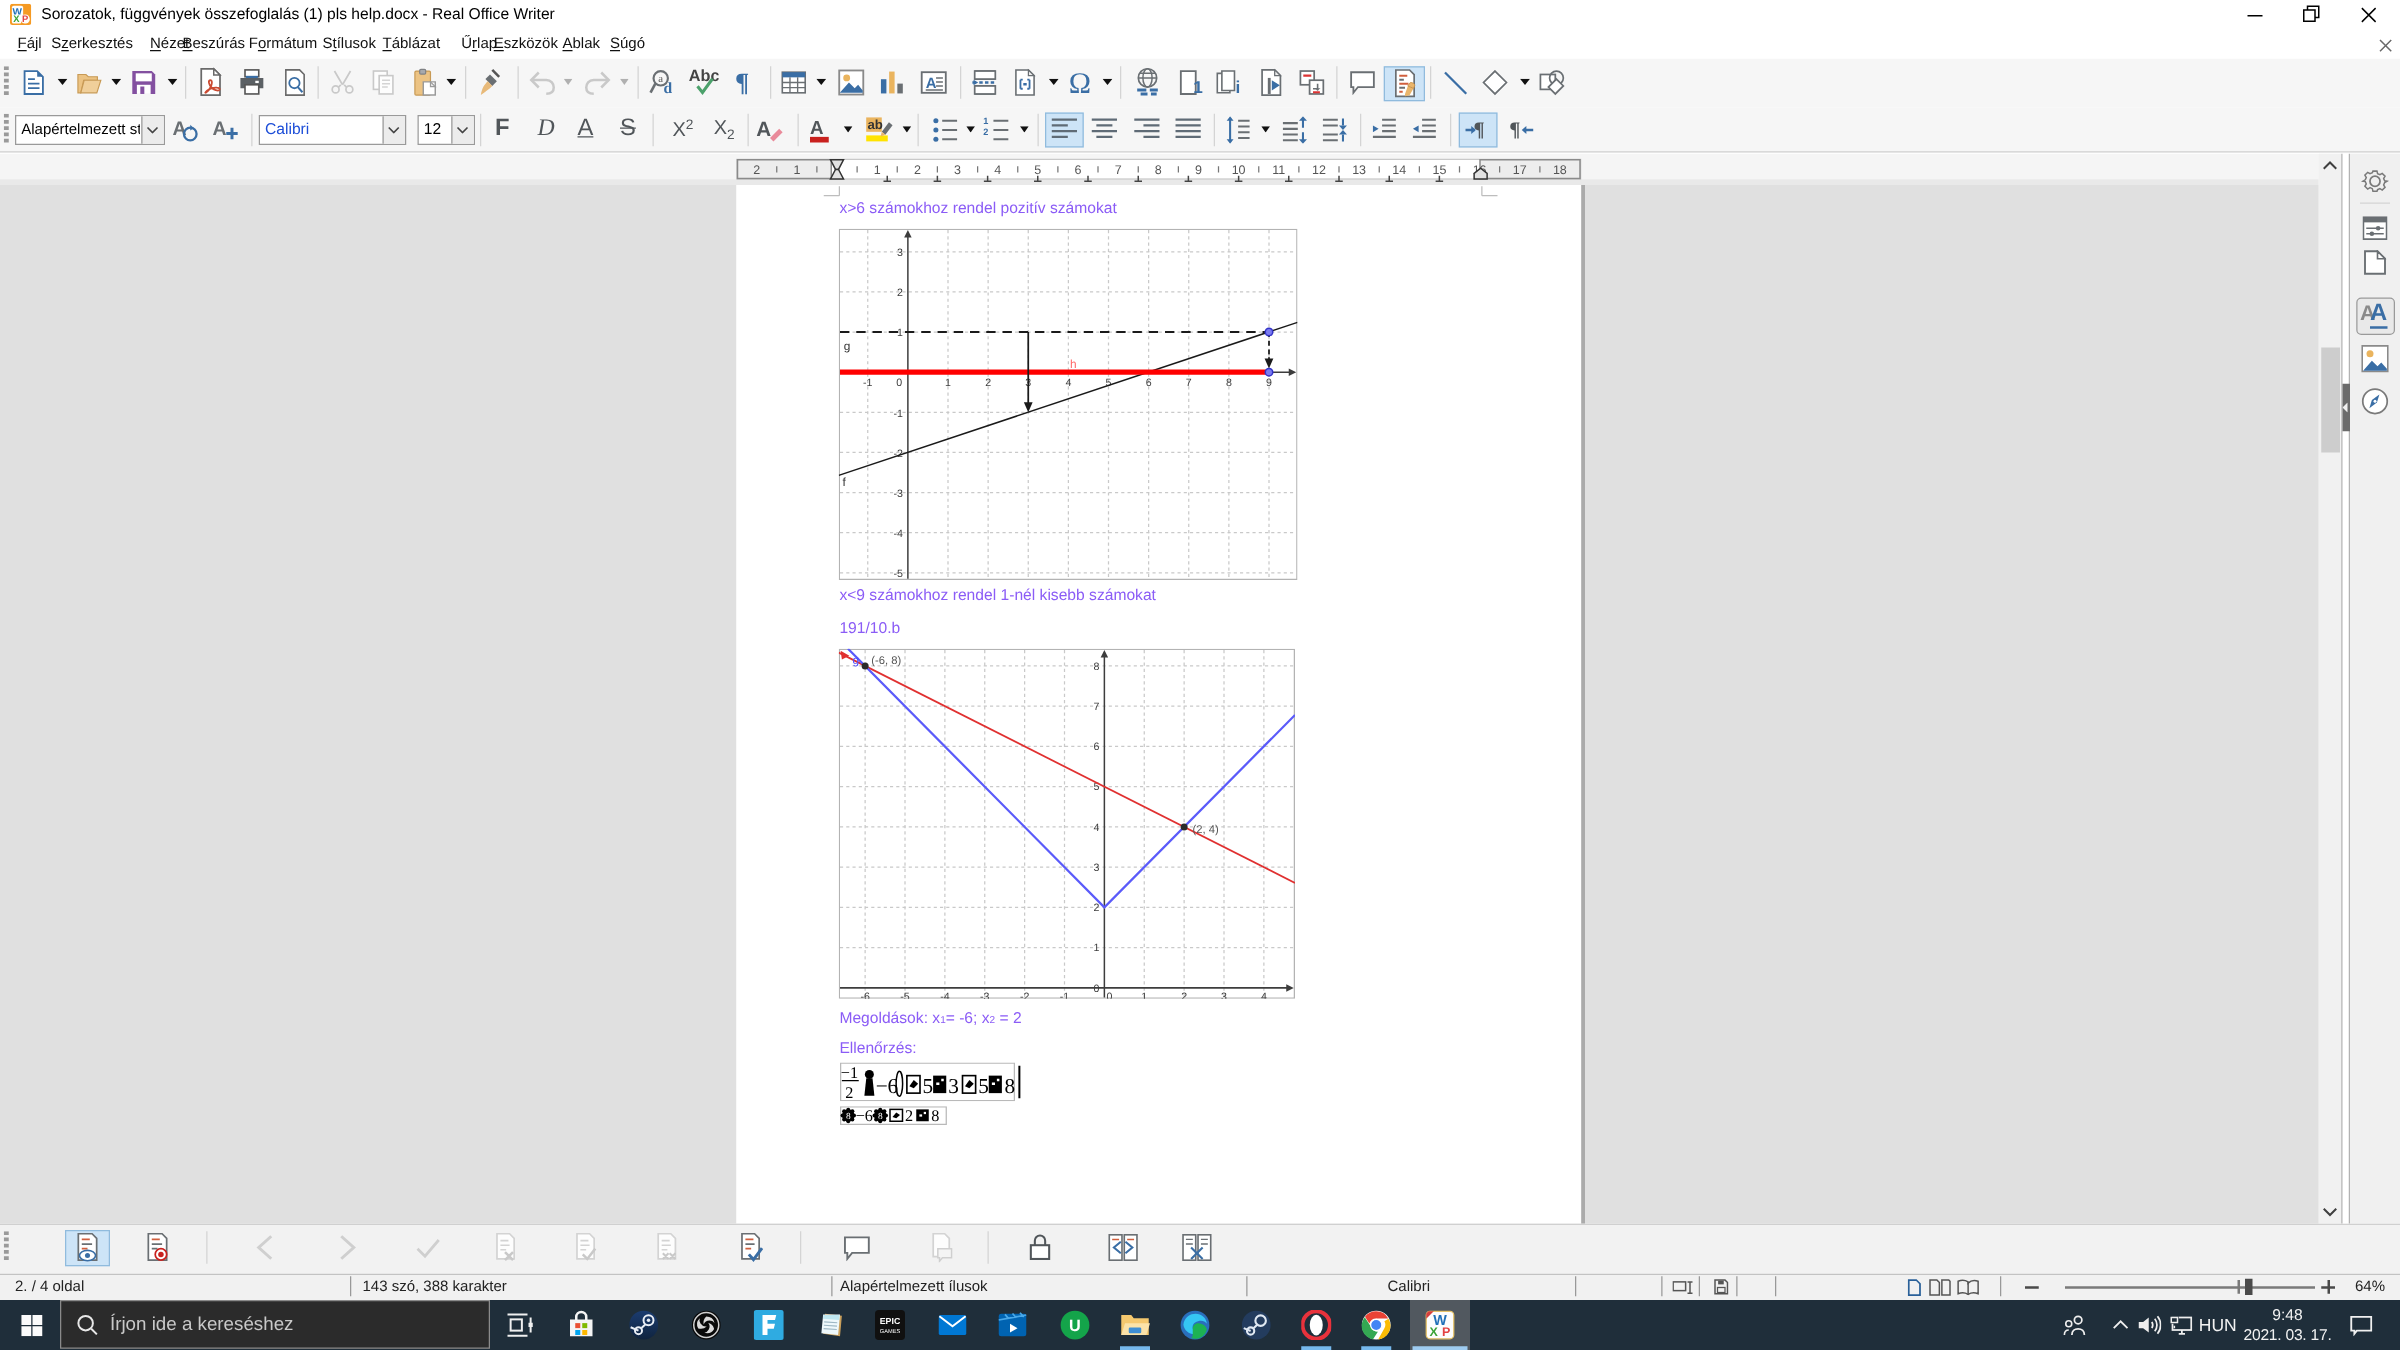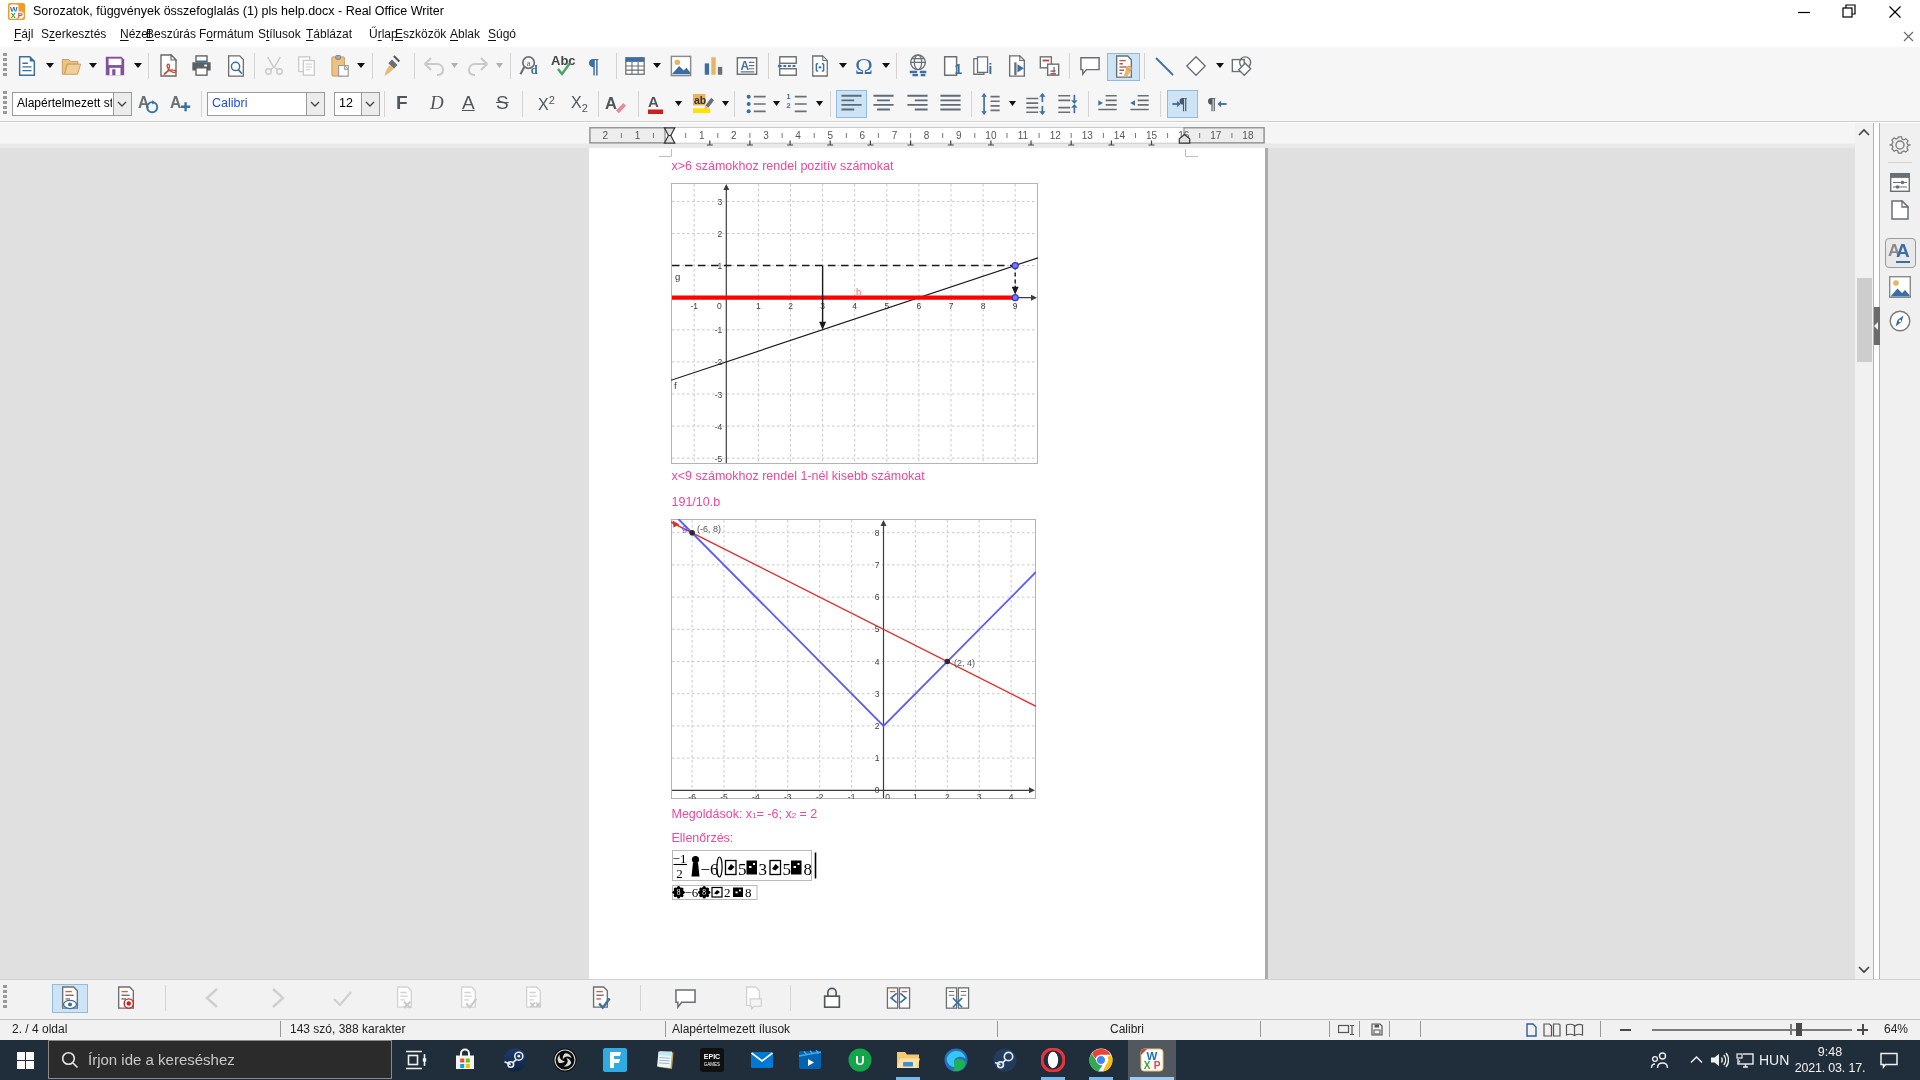--- a/index.html
+++ b/index.html
@@ -19,21 +19,21 @@
 #sideborder{position:absolute;left:1873px;top:123px;width:7px;height:856px;background:#ffffff;border-left:1px solid #b2b2b2;border-right:1px solid #b2b2b2}
 #sidebar{position:absolute;left:1880px;top:123px;width:40px;height:856px;background:#f0f0f0}
 #bottombar{position:absolute;left:0;top:979px;width:1920px;height:40px;background:#f2f2f2;border-top:1px solid #d0d0d0}
 #statusbar{position:absolute;left:0;top:1019px;width:1920px;height:21px;background:#f1f1f1;border-top:1px solid #c3c3c3}
 .sbtext{position:absolute;top:1022px;font-size:12px;color:#222}
 .sbsep{position:absolute;top:1021px;width:1px;height:16px;background:#999}
 #taskbar{position:absolute;left:0;top:1040px;width:1920px;height:40px;background:#1f2e3a}
 .sep1{position:absolute;top:53px;width:1px;height:26px;background:#d4d4d4}
 .sep2{position:absolute;top:91px;width:1px;height:26px;background:#d4d4d4}
 .tseph{position:absolute;top:985px;width:1px;height:26px;background:#d4d4d4}
-.doctext{position:absolute;font-size:12.5px;color:#ec4899;white-space:pre}
+.doctext{position:absolute;font-size:12.5px;color:#8b5cf6;white-space:pre}
 </style></head>
 <body>
 <div id="titlebar"></div>
 
   <svg class="abs" style="left:8px;top:3px" width="17" height="17" viewBox="0 0 17 17">
     <rect x="0" y="0" width="17" height="17" rx="2" fill="#f59a23"></rect>
     <rect x="1.5" y="1.5" width="9" height="9" rx="1.5" fill="#fdfdfd"></rect>
     <text x="5.8" y="9" font-size="8" font-weight="bold" fill="#2271b8" text-anchor="middle" font-family="Liberation Sans">W</text>
     <rect x="1.5" y="8.6" width="7.6" height="7.2" rx="1.5" fill="#fdfdfd"></rect>
     <text x="5.2" y="14.8" font-size="7.5" font-weight="bold" fill="#3aa437" text-anchor="middle" font-family="Liberation Sans">X</text>

